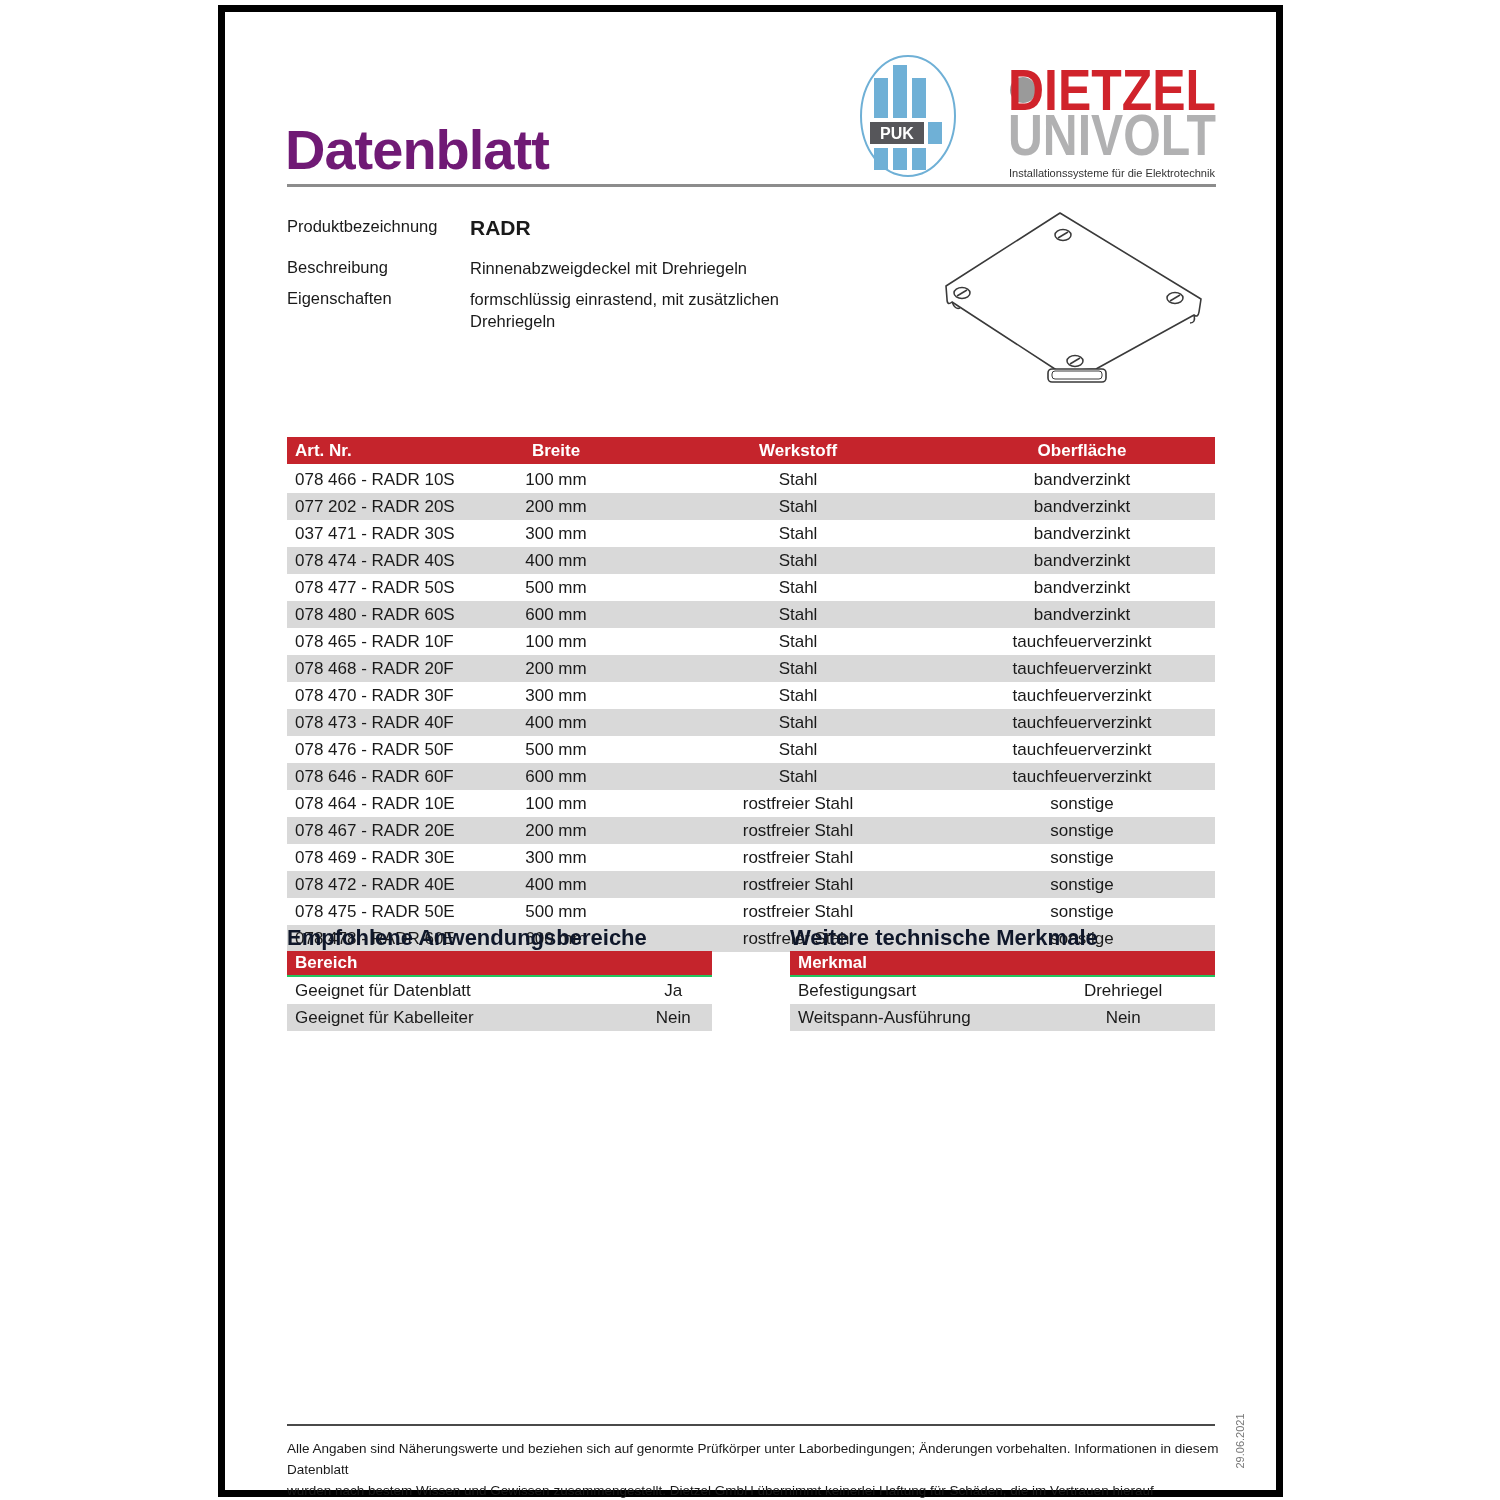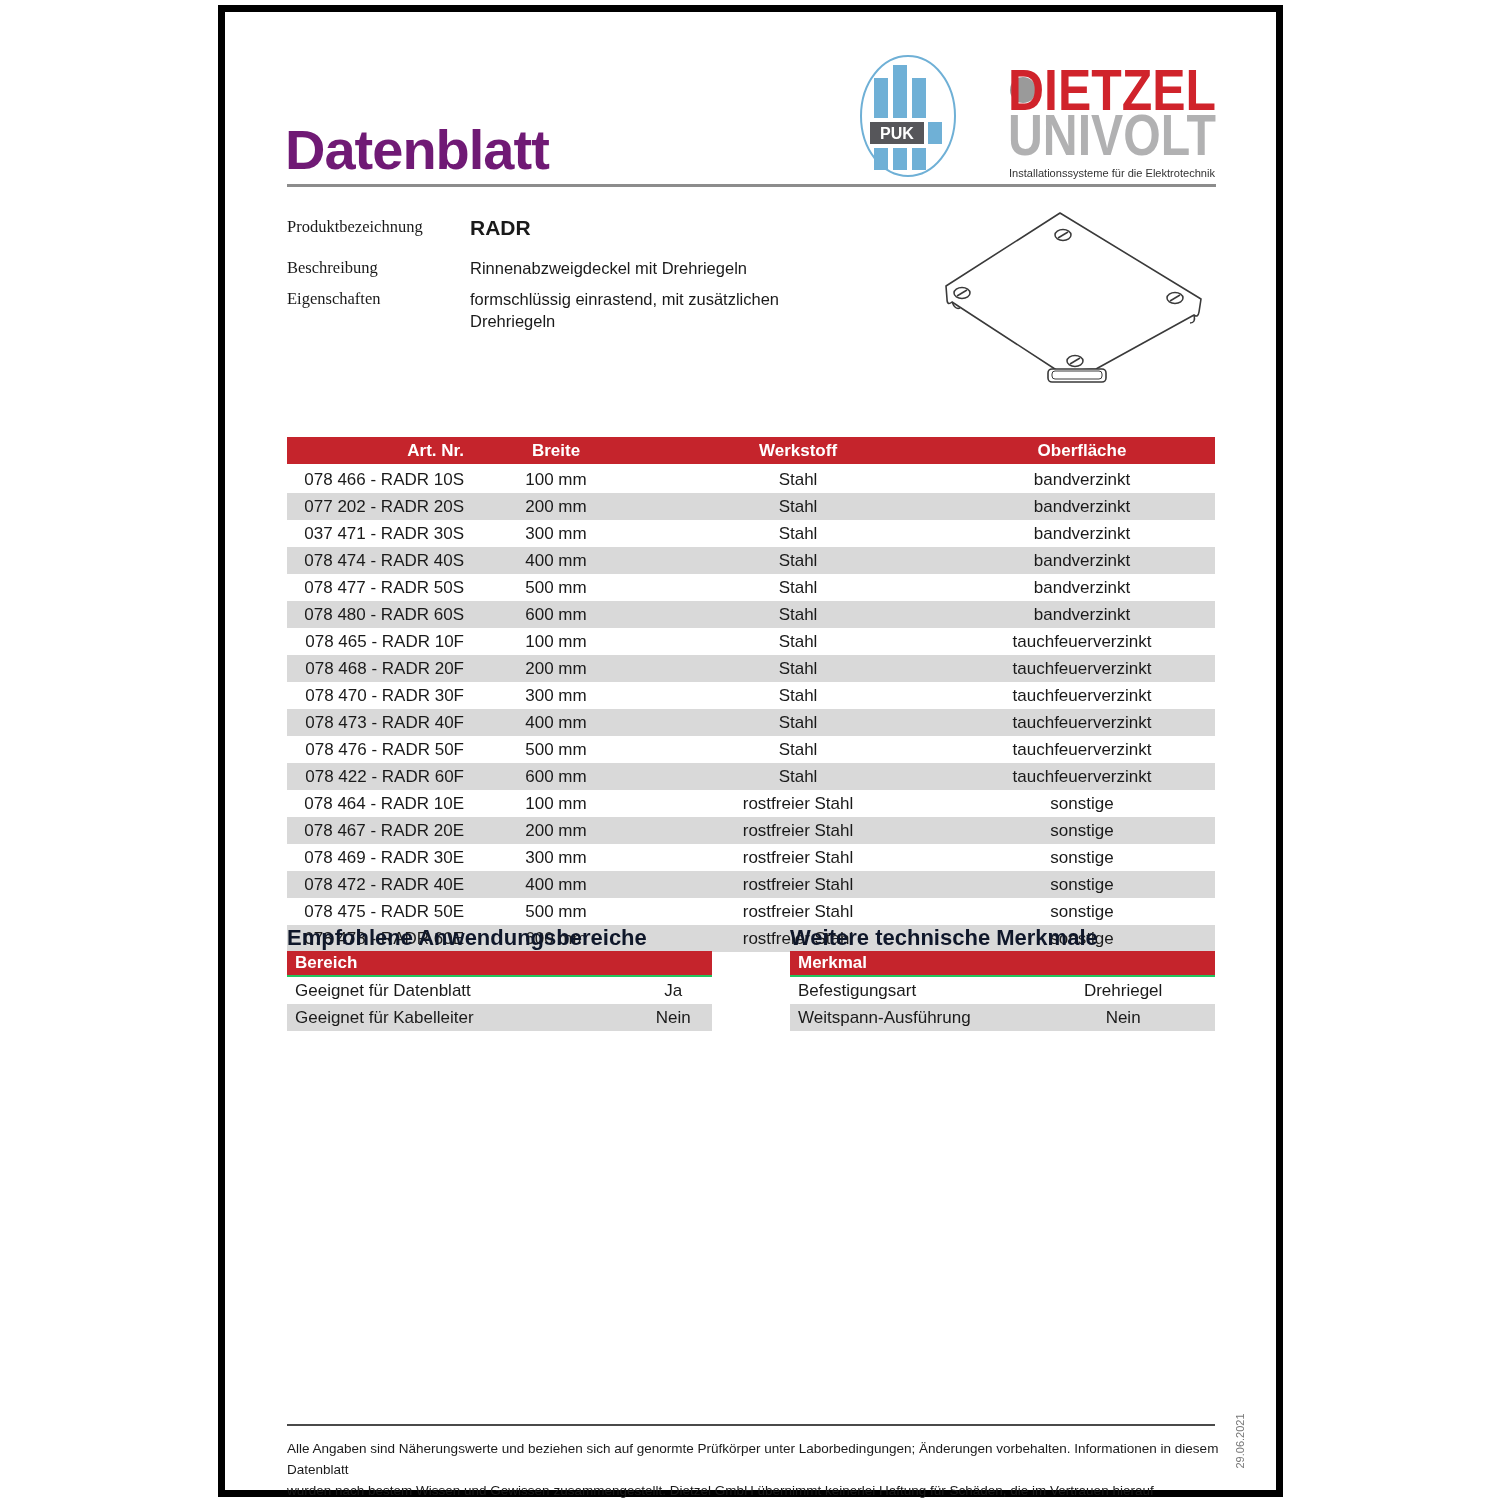--- a/index.html
+++ b/index.html
@@ -18,33 +18,33 @@
     font-size:56px; font-weight:bold; letter-spacing:-1px; line-height:1; color:#701a75; }
   .title-rule { position:absolute; left:62px; top:172px; width:929px; height:3px; background:#8c8c8c; }
 
   
   .puk-logo { left:633px; top:40px; width:100px; height:128px; }
   .brand { left:783px; top:50px; width:210px; height:122px; }
   .brand text { font-family:"Liberation Sans",sans-serif; }
 
   
   .pinfo-row { position:absolute; left:62px; font-size:16.5px; }
-  .pinfo-label { display:inline-block; width:183px; vertical-align:top;font-family:Liberation Serif, serif; }
+  .pinfo-label { display:inline-block; width:183px; vertical-align:top; }
   .pinfo-value { display:inline-block; width:352px; vertical-align:top; line-height:1.33; }
   .pinfo-value.big { font-size:21px; font-weight:bold; position:relative; top:-3px; }
 
   .drawing { left:705px; top:193px; width:300px; height:185px; }
 
   
   .main-table { position:absolute; left:62px; top:425px; }
   table { border-collapse:collapse; table-layout:fixed; }
   .main-table table { width:928px; font-size:17px; }
   th { background:var(--accent); color:#fff; font-weight:bold; text-align:center; }
   .main-table th { height:25px; border-bottom:2px solid #fff; }
-  .main-table th:first-child, .main-table td:first-child { text-align:right; padding-left:8px; }
+  .main-table th:first-child, .main-table td:first-child { text-align:left; padding-left:8px; }
   .main-table td { height:25px; text-align:center; white-space:nowrap; overflow:hidden; }
   tr.alt { background:var(--rowalt); }
 
   
   .section-heading { position:absolute; font-size:22px; font-weight:bold; line-height:1.1; color:#0f172a; }
   .mini-table { position:absolute; top:939px; }
   .mini-table table { width:425px; font-size:17px; }
   .mini-table th { height:22px; text-align:left; padding-left:8px; border-bottom:2px solid #22c55e; }
   .mini-table td { height:25px; padding-left:8px; white-space:nowrap; }
   .mini-table td:last-child { text-align:center; padding-left:0; }
@@ -203,21 +203,21 @@
             <td>Stahl</td>
             <td>tauchfeuerverzinkt</td>
           </tr>
           <tr>
             <td>078 476 - RADR 50F</td>
             <td>500 mm</td>
             <td>Stahl</td>
             <td>tauchfeuerverzinkt</td>
           </tr>
           <tr class="alt">
-            <td>078 422 - RADR 60F</td>
+            <td>078 646 - RADR 60F</td>
             <td>600 mm</td>
             <td>Stahl</td>
             <td>tauchfeuerverzinkt</td>
           </tr>
           <tr>
             <td>078 464 - RADR 10E</td>
             <td>100 mm</td>
             <td>rostfreier Stahl</td>
             <td>sonstige</td>
           </tr>

